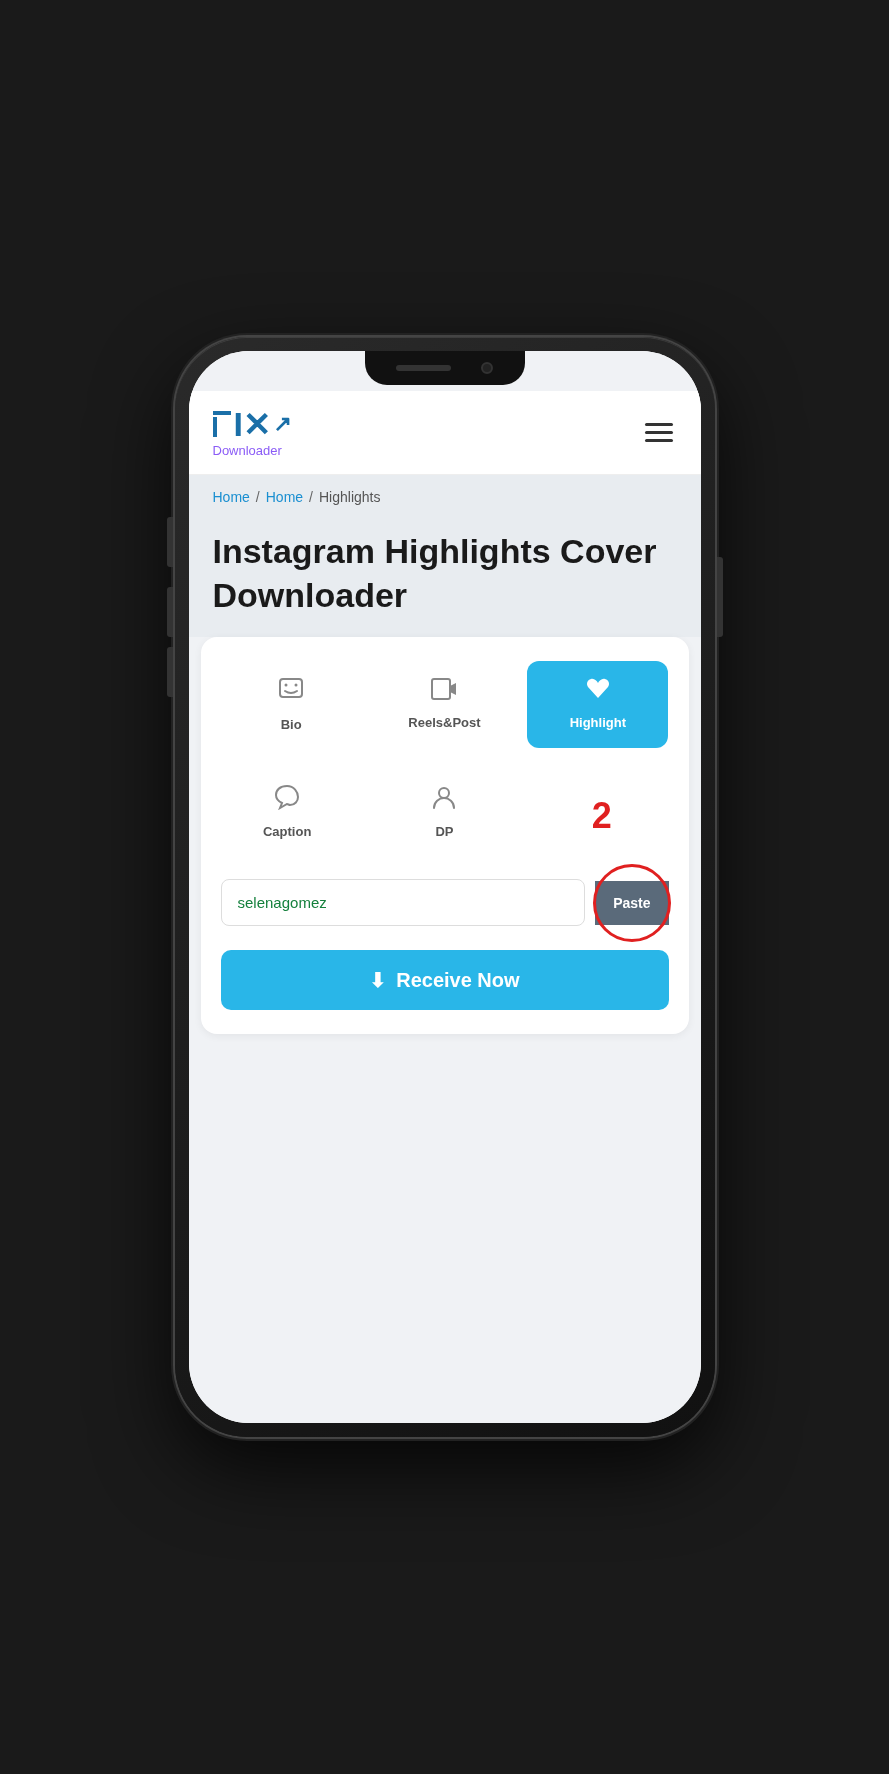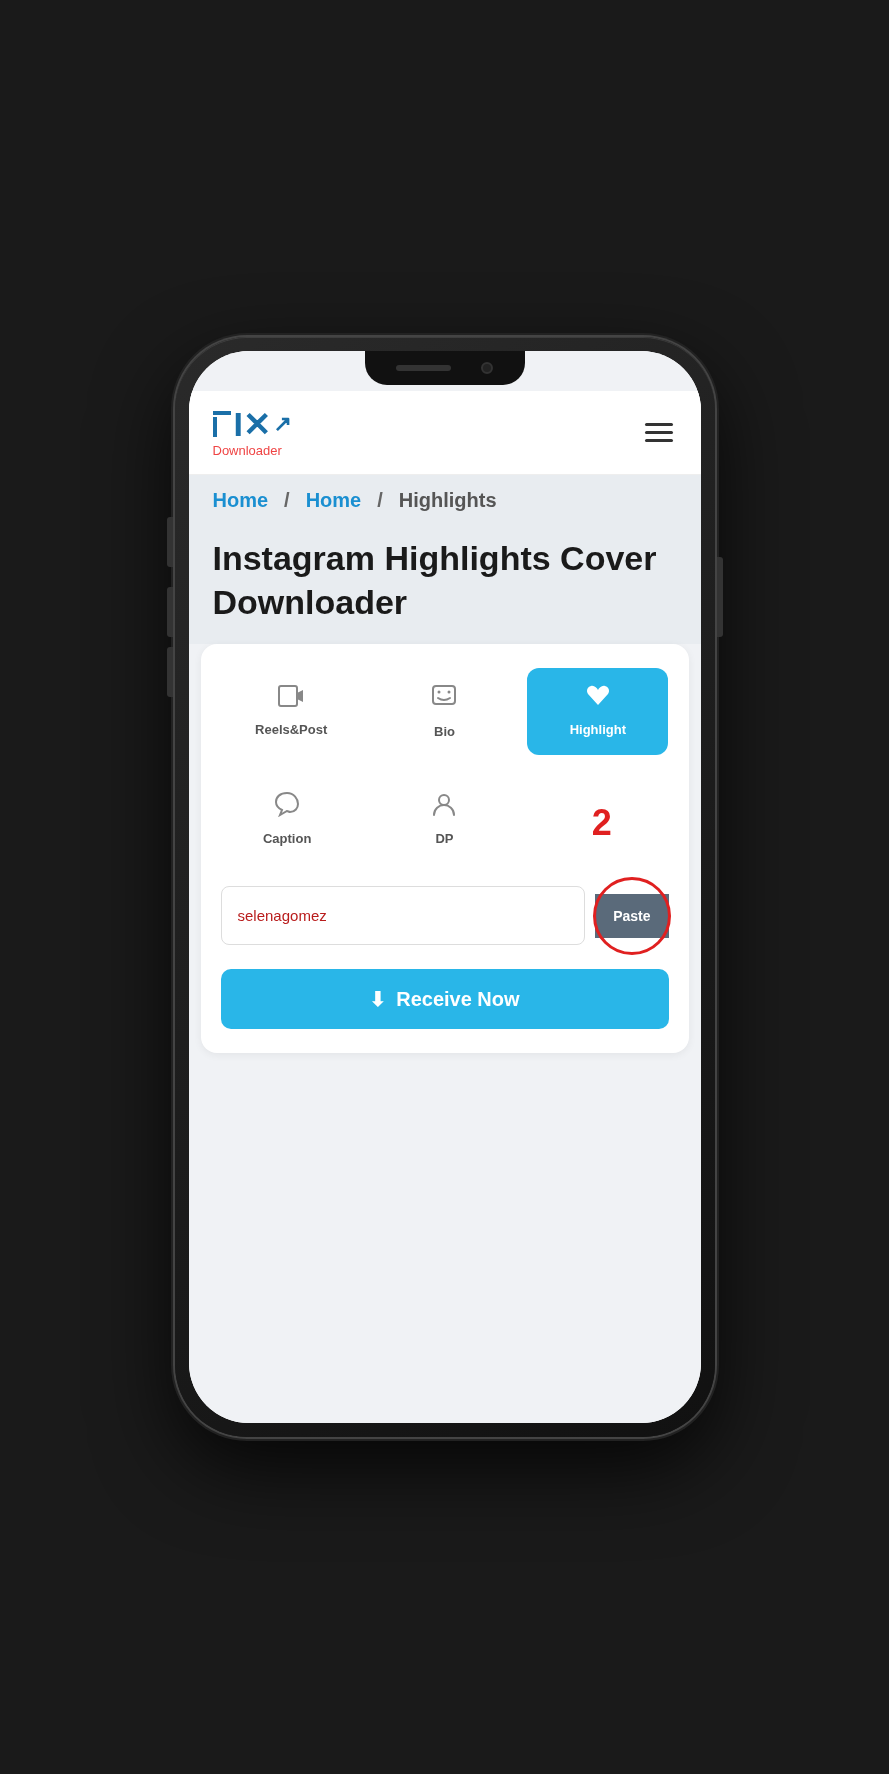--- a/index.html
+++ b/index.html
@@ -102,21 +102,21 @@
       background: #fff;
       padding: 16px 24px;
       display: flex;
       align-items: center;
       justify-content: space-between;
       border-bottom: 1px solid #eee;
     }
 
     .logo-downloader {
       font-size: 13px;
-      color: #ef4444;
+      color: #8b5cf6;
       font-weight: 400;
       margin-top: 2px;
     }
 
     .hamburger {
       display: flex;
       flex-direction: column;
       gap: 5px;
       cursor: pointer;
       padding: 4px;
@@ -131,23 +131,22 @@
 
     
     .breadcrumb-area {
       background: #e8ecf0;
       padding: 14px 24px;
     }
 
     .breadcrumb {
       display: flex;
       align-items: center;
-      gap: 16px;
-      font-size: 20px;
-      font-weight: bold;
+      gap: 6px;
+      font-size: 14px;
     }
 
     .breadcrumb-link {
       color: #1a8fd1;
       text-decoration: none;
     }
 
     .breadcrumb-sep {
       color: #666;
     }
@@ -261,25 +260,25 @@
     
     .input-row {
       display: flex;
       align-items: center;
       gap: 10px;
       margin-bottom: 24px;
     }
 
     .username-input {
       flex: 1;
-      padding: 20px 16px;
+      padding: 14px 16px;
       border: 1.5px solid #ddd;
       border-radius: 8px;
       font-size: 15px;
-      color: #b91c1c;
+      color: #15803d;
       outline: none;
       background: #fff;
     }
 
     .paste-btn {
       background: #5a6a7a;
       color: #fff;
       border: none;
       border-radius: 0;
       padding: 14px 18px;
@@ -391,41 +390,41 @@
 
       <div class="title-area">
         <h1 class="page-title">Instagram Highlights Cover Downloader</h1>
       </div>
 
       <div class="main-card">
 
         <div class="tools-grid">
 
           <div class="tool-item">
-            <div class="tool-icon">
-              <svg width="28" height="24" viewBox="0 0 28 24" fill="none">
-                <rect x="2" y="2" width="18" height="20" rx="2" stroke="#888" stroke-width="2"></rect>
-                <path d="M20 9 L26 6 L26 18 L20 15 Z" fill="#888"></path>
-              </svg>
-            </div>
-            <span class="tool-label">Reels&amp;Post</span>
-          </div>
-
-          <div class="tool-item">
             <div class="tool-icon" style="font-size:22px; color:#888;">
               <svg width="26" height="26" viewBox="0 0 26 26" fill="none">
                 <rect x="2" y="2" width="22" height="18" rx="3" stroke="#888" stroke-width="2"></rect>
                 <circle cx="8" cy="8" r="1.5" fill="#888"></circle>
                 <circle cx="18" cy="8" r="1.5" fill="#888"></circle>
                 <path d="M7 14 Q13 18 19 14" stroke="#888" stroke-width="2" fill="none" stroke-linecap="round"></path>
               </svg>
             </div>
             <span class="tool-label">Bio</span>
           </div>
 
+          <div class="tool-item">
+            <div class="tool-icon">
+              <svg width="28" height="24" viewBox="0 0 28 24" fill="none">
+                <rect x="2" y="2" width="18" height="20" rx="2" stroke="#888" stroke-width="2"></rect>
+                <path d="M20 9 L26 6 L26 18 L20 15 Z" fill="#888"></path>
+              </svg>
+            </div>
+            <span class="tool-label">Reels&amp;Post</span>
+          </div>
+
           <div class="tool-item active">
             <div class="tool-icon">
               <svg width="26" height="24" viewBox="0 0 26 24" fill="none">
                 <path d="M13 21 L3 10 C1 7 2 3 6 2 C9 1 12 4 13 6 C14 4 17 1 20 2 C24 3 25 7 23 10 Z" fill="white"></path>
               </svg>
             </div>
             <span class="tool-label">Highlight</span>
           </div>
         </div>
 

